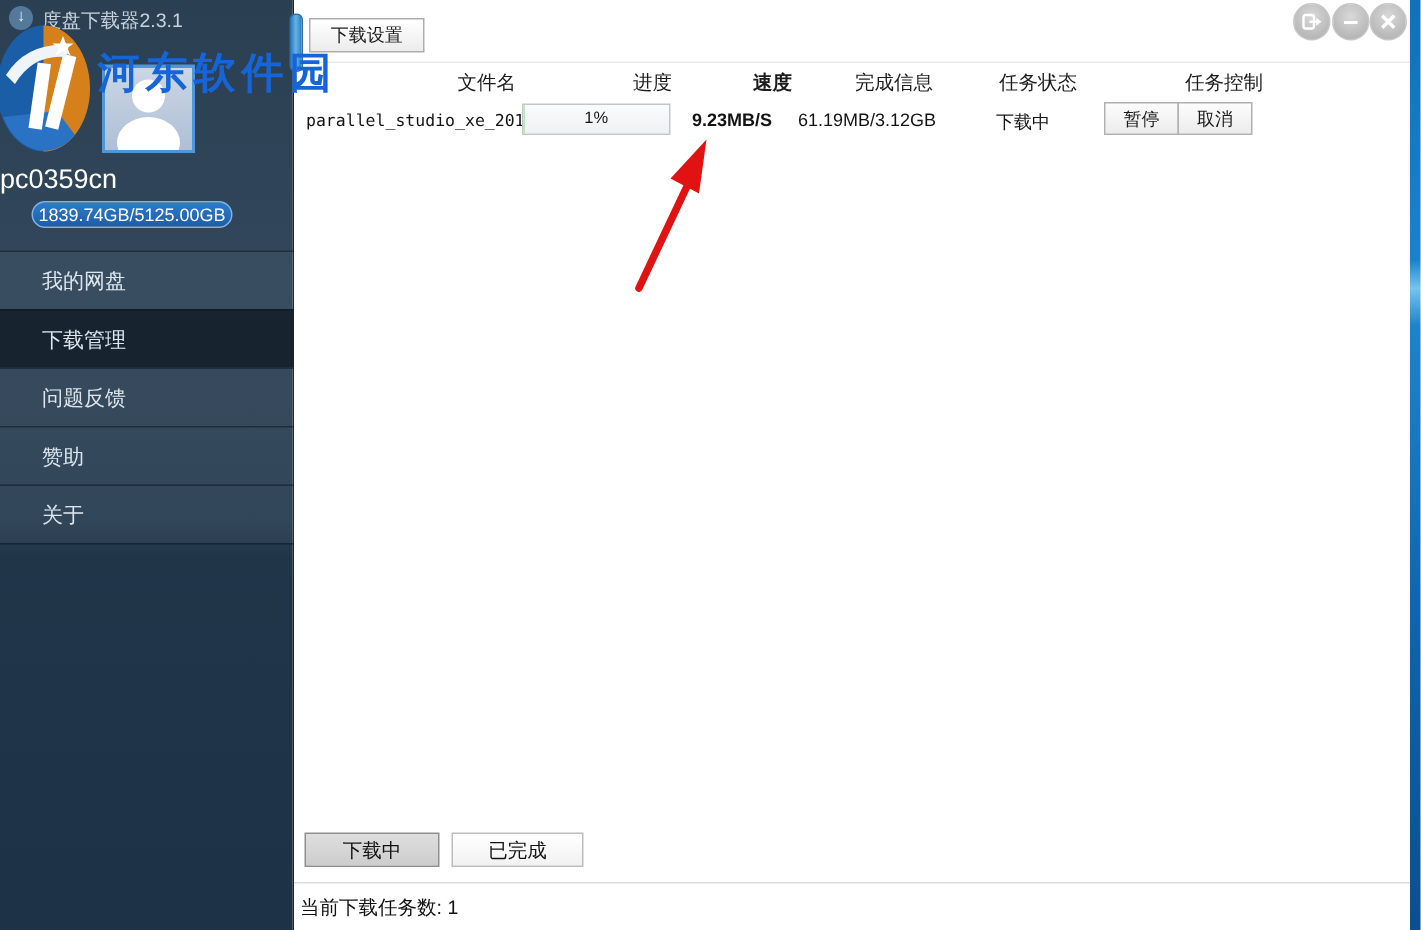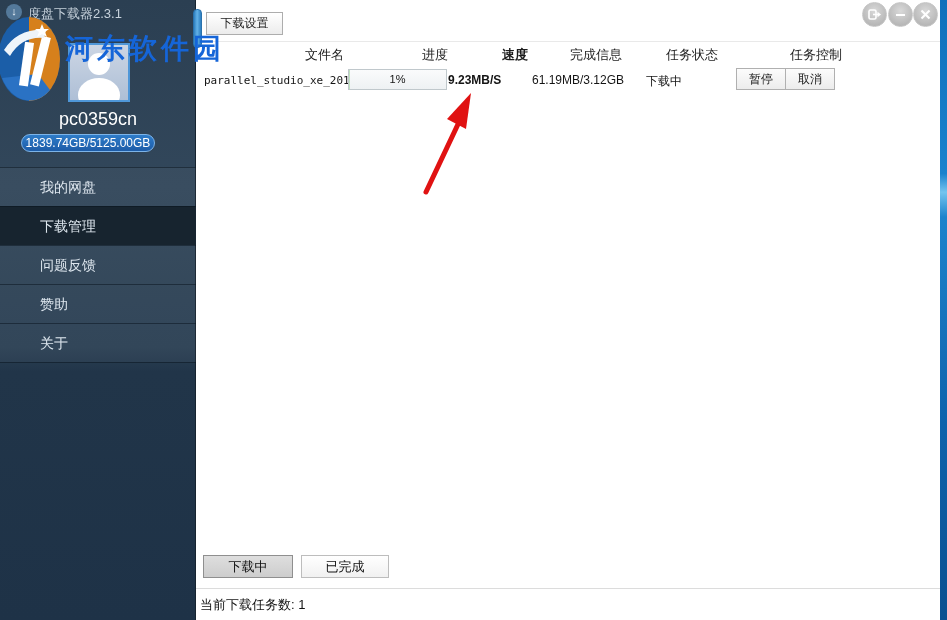--- a/index.html
+++ b/index.html
@@ -14,27 +14,27 @@
   .sidebar { position:absolute; left:0; top:0; width:196px; height:620px;
     background:linear-gradient(180deg,#2b3f52 0%,#32475b 30%,#2b4053 56%,#213549 60%,#1e3247 100%);
     border-right:1px solid #16232f; }
   .titlebar { position:absolute; left:0; top:0; width:196px; height:24px; }
   .app-icon { position:absolute; left:6px; top:4px; width:16px; height:16px; border-radius:50%;
     background:#54799a; color:#e9f1f8; font-size:11px; line-height:15px; text-align:center; }
   .app-title { position:absolute; left:28px; top:5px; font-size:13px; color:#c7d2dc; white-space:nowrap; }
 
   .avatar { position:absolute; left:68px; top:43px; width:62px; height:59px;
     border:2px solid #4f97d8; background:linear-gradient(180deg,#ccd6e4 0%,#aebfd6 100%); overflow:hidden; }
-  .username { position:absolute; left:0; top:109px; width:196px; text-align:center; color:#ffffff; font-size:18px; }
+  .username { position:absolute; left:0; top:109px; width:196px; text-align:left; color:#ffffff; font-size:18px; }
   .storage-badge { position:absolute; left:21px; top:134px; width:134px; height:18px; border-radius:9px;
     background:linear-gradient(180deg,#2e7cc9 0%,#1d5ca8 100%); border:1px solid #7db4e8;
     color:#fff; font-size:12px; line-height:16px; text-align:center; white-space:nowrap; }
 
   .menu { position:absolute; left:0; top:167px; width:196px; }
-  .menu-item { height:39px; line-height:39px; padding-left:40px; font-size:14px; color:#dde6ee;
+  .menu-item { height:39px; line-height:39px; padding-left:28px; font-size:14px; color:#dde6ee;
     border-top:1px solid rgba(8,18,28,0.5); background:rgba(255,255,255,0.035); cursor:default; }
   .menu-item.active { background:#17242f; }
   .menu-end { height:1px; background:rgba(8,18,28,0.5); }
 
   
   .main { position:absolute; left:196px; top:0; width:744px; height:620px; background:#fff; }
   .toolbar-sep { position:absolute; left:0; top:41px; width:744px; height:1px; background:#e9e9e9; }
   .settings-btn { position:absolute; left:10px; top:12px; width:77px; height:23px;
     background:linear-gradient(180deg,#ffffff,#ececec); border:1px solid #adadad;
     font-size:12px; color:#1a1a1a; text-align:center; line-height:21px; }
@@ -43,21 +43,21 @@
 
   .hdr-cell { position:absolute; top:46px; font-size:13px; color:#1c1c1c; text-align:right; }
   .c1 { left:8px;   width:140px; }
   .c2 { left:152px; width:100px; }
   .c3 { left:252px; width:80px;font-weight:bold;  }
   .c4 { left:336px; width:90px;  }
   .c5 { left:450px; width:72px;  }
   .c6 { left:534px; width:112px; }
 
   .task-row { position:absolute; left:0; top:67px; width:744px; height:27px; }
-  .cell { position:absolute; top:6px; font-size:12px; color:#141414; white-space:nowrap; }
+  .cell { position:absolute; top:6px; font-size:12px; color:#141414; text-align:center; white-space:nowrap; }
   .filename { font-family:"DejaVu Sans Mono", monospace; font-size:11px; top:7px; }
   .progress { position:absolute; left:152px; top:2px; width:99px; height:21px;
     border:1px solid #c0c8cc; background:linear-gradient(180deg,#fafbfc,#eef1f3);
     font-size:11px; color:#141414; text-align:center; line-height:19px; }
   .progress-fill { position:absolute; left:0; top:0; bottom:0; background:#bfe3bf; }
   .row-btn { position:absolute; top:1px; width:50px; height:22px;
     background:linear-gradient(180deg,#fcfcfc,#ececec); border:1px solid #b0b0b0;
     font-size:12px; color:#1a1a1a; text-align:center; line-height:20px; }
   .pause-btn { left:540px; }
   .cancel-btn { left:589px; }

